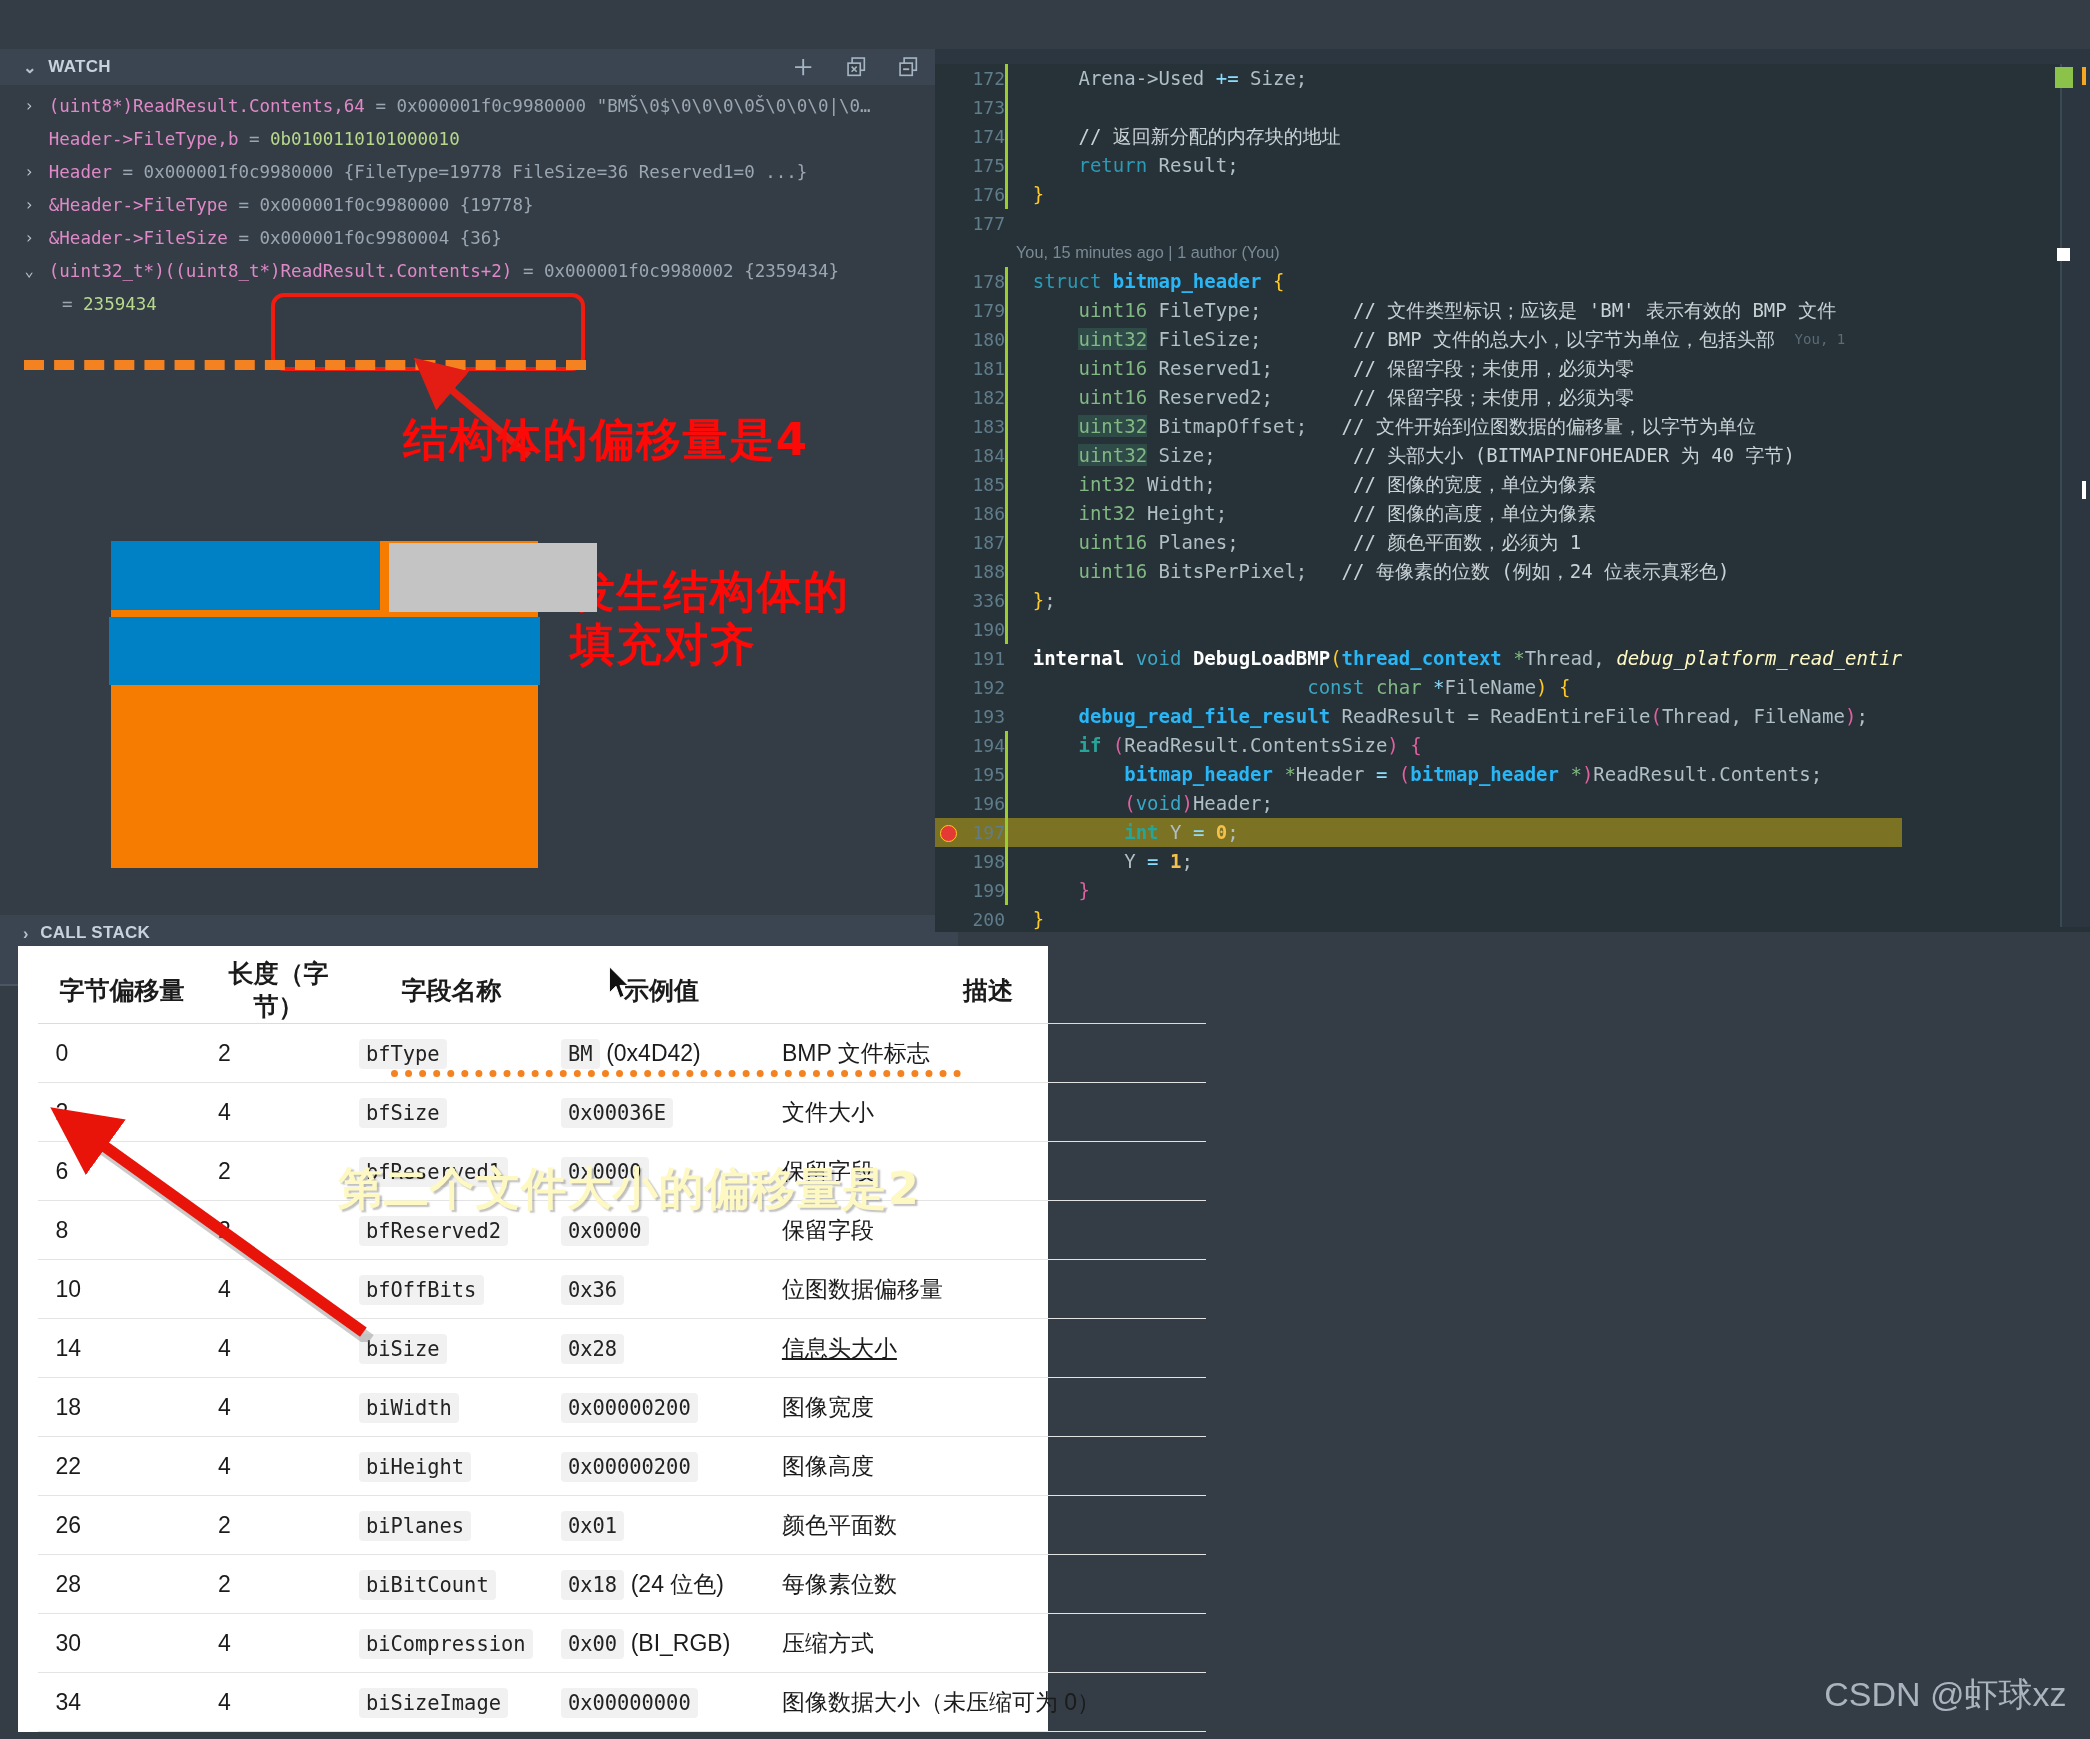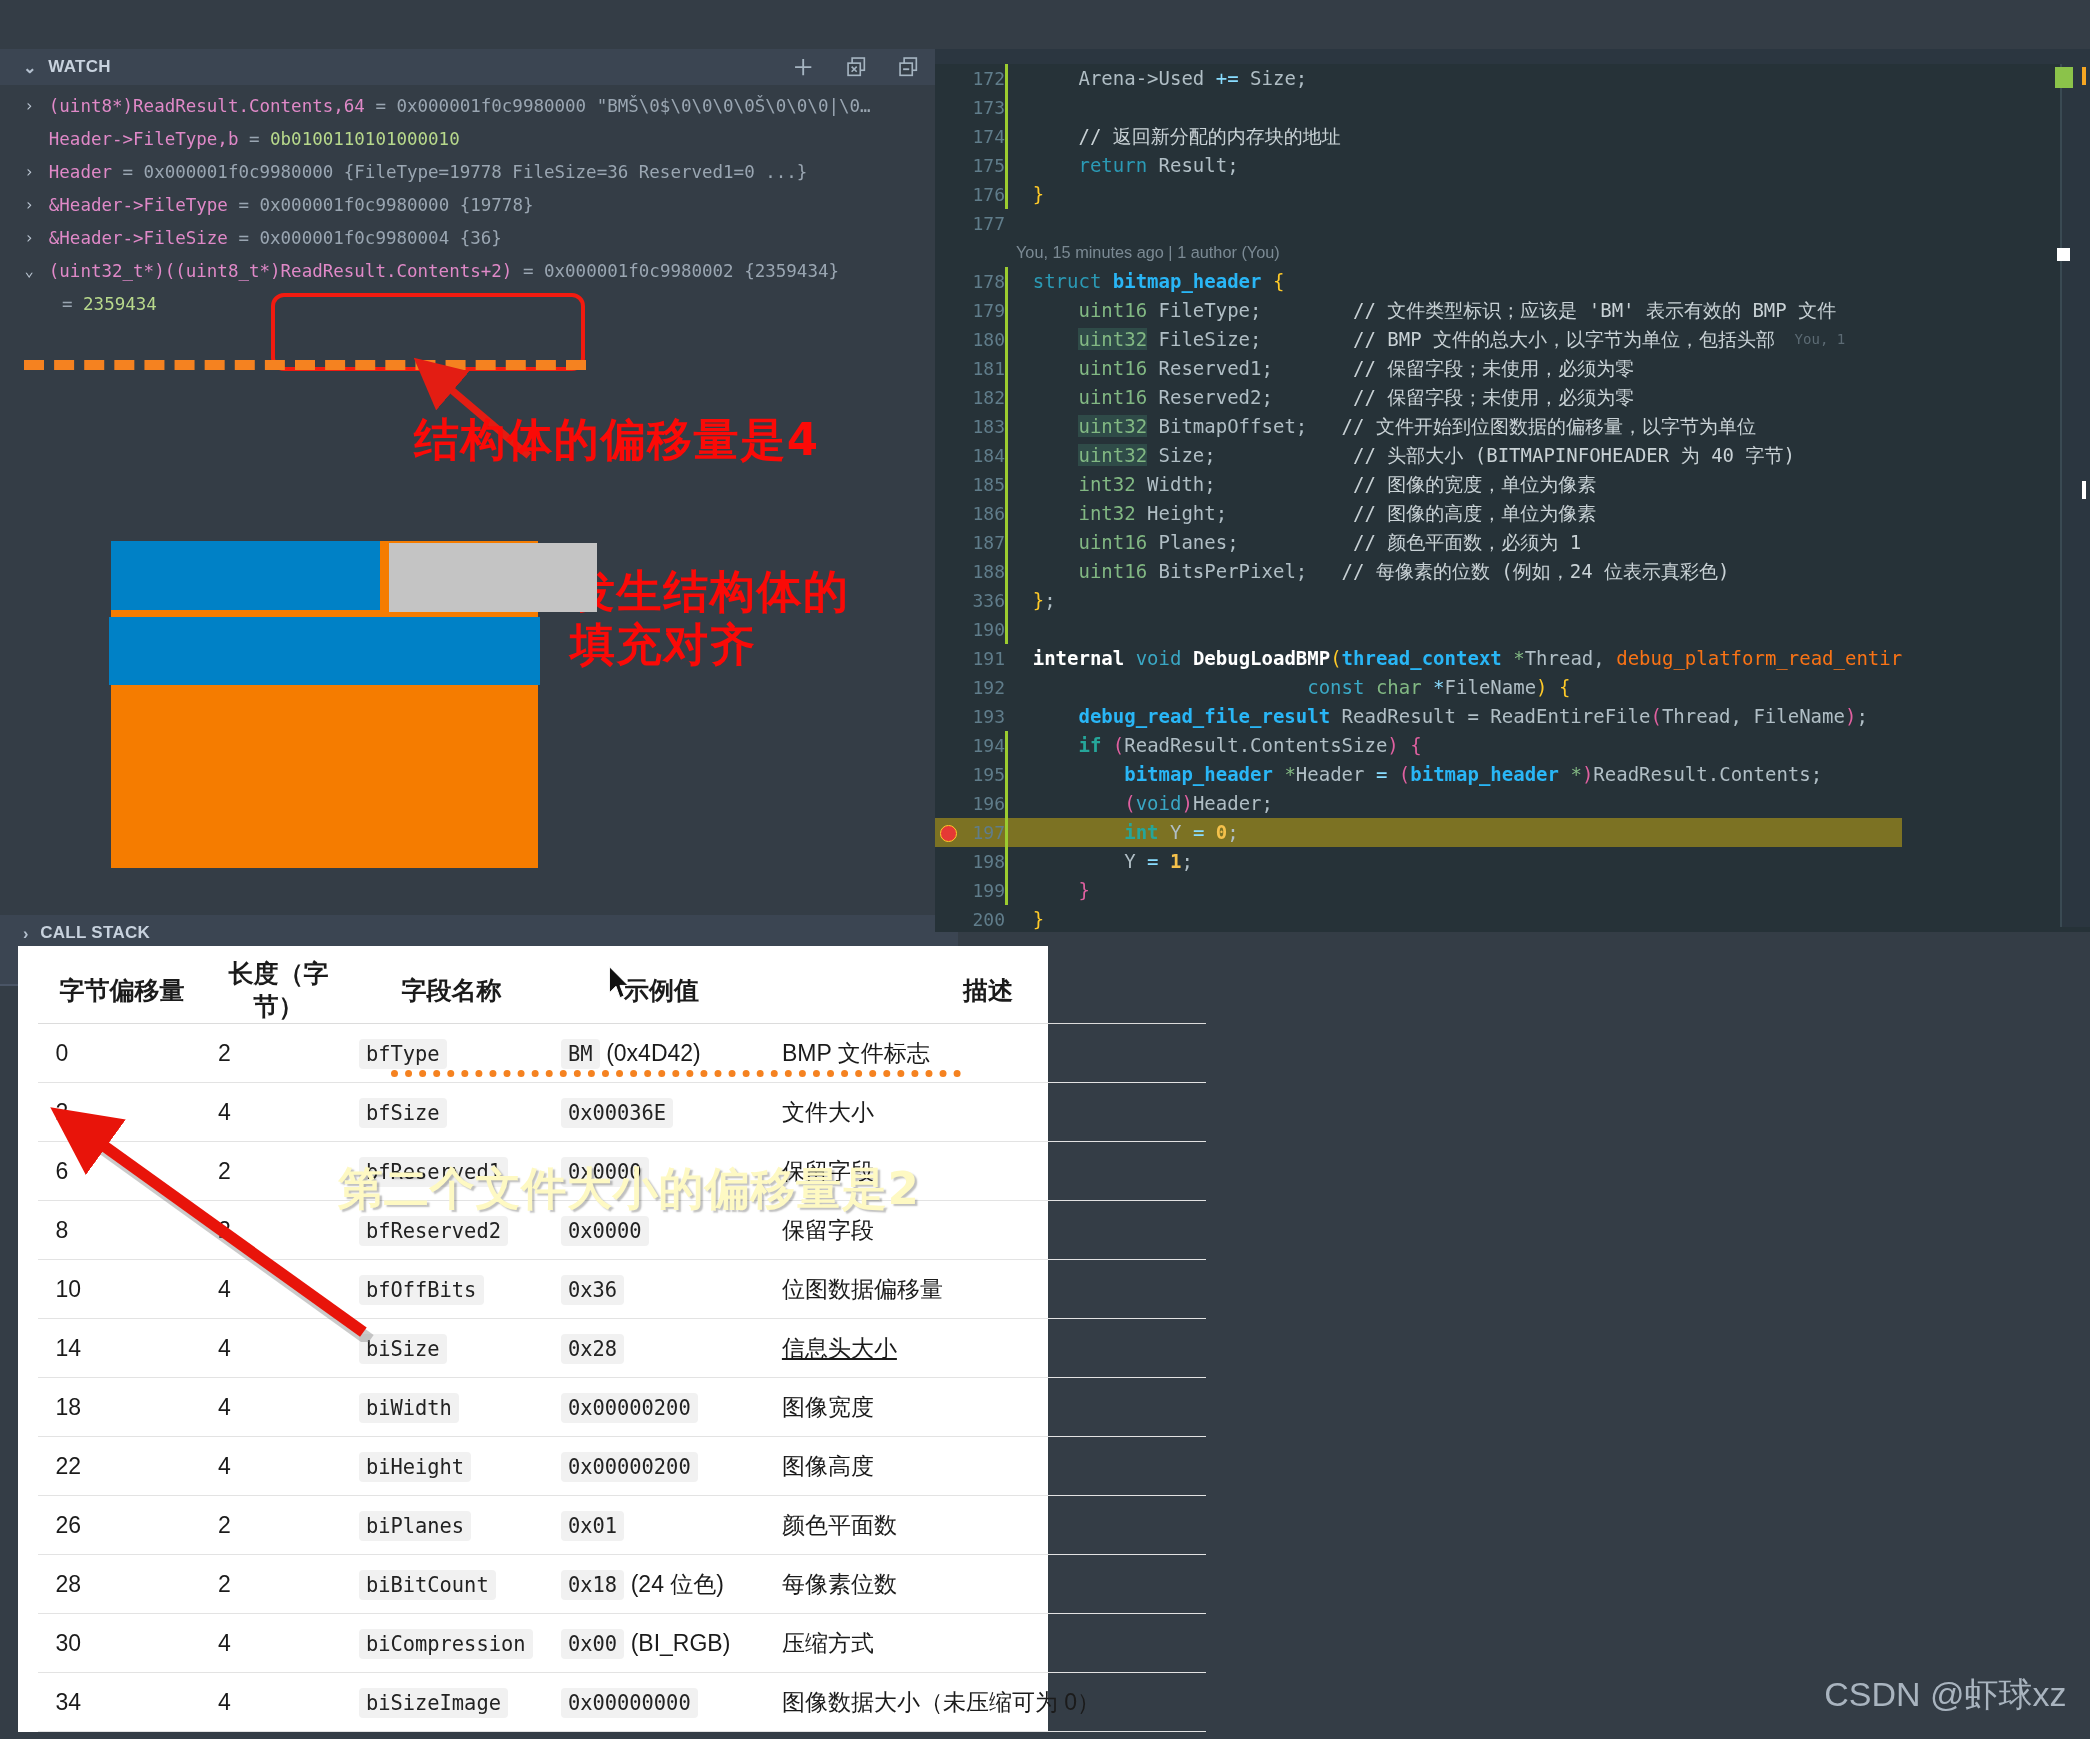--- a/index.html
+++ b/index.html
@@ -26,21 +26,21 @@
   #addr-box{position:absolute;left:271px;top:208px;width:306px;height:70px;
             border:4.1px solid #f21b10;border-radius:13px;pointer-events:none;}
   
   #dotted-rule{position:absolute;left:24.4px;top:275px;width:562px;height:0;
                border-top:10.6px dashed #f58220;}
   
   #arrow1{position:absolute;left:407px;top:269px;width:130px;height:106px;}
 
   .red-note{position:absolute;color:#fb0a07;font-weight:bold;
             font-family:"DejaVu Sans","Liberation Sans",sans-serif;}
-  #note-offset4{left:403px;top:361px;font-size:45px;letter-spacing:1.6px;margin-left:11px;}
+  #note-offset4{left:403px;top:361px;font-size:45px;letter-spacing:1.6px;}
   #note-pad{left:570px;top:516px;font-size:45px;line-height:1.18;letter-spacing:1.6px;}
 
   
   #memdiag{position:absolute;left:111px;top:492px;width:427px;height:327px;background:#f57c00;}
   #memdiag .blue1{position:absolute;left:0;top:0;width:269px;height:69px;background:#0081c6;}
   #memdiag .grey1{position:absolute;left:278px;top:1.6px;width:208px;height:69px;background:#c4c4c4;}
   #memdiag .blue2{position:absolute;left:-1.6px;top:76px;width:431px;height:68px;background:#0081c6;}
 
   
   #callstack{position:absolute;left:0;top:866px;width:935px;}
@@ -68,21 +68,21 @@
   .t-kw{color:#2b9ab5;}
   .t-kw2{color:#3aa7c4;}
   .t-type{color:#82b883;}
   .t-typeb{color:#29b6f6;font-weight:bold;}
   .t-fn{color:#ffffff;font-weight:bold;}
   .t-num{color:#f5c14b;font-weight:bold;}
   .t-brace-y{color:#ffca28;}
   .t-brace-p{color:#e060a0;}
   .t-op{color:#89ddff;}
   .t-struct{color:#2b9ab5;}
-  .t-green{color:#f97316;}
+  .t-green{color:#fef9c3;font-style:italic;}
   .t-plain{color:#b0bec5;}
   .t-int{color:#26a69a;font-weight:bold;}
   .sel-hl{background:#2f4b48;}
   .bp-dot{position:absolute;left:4.9px;top:7.3px;width:14.7px;height:14.7px;border-radius:50%;
           background:#e53935;border:1.6px solid #ffca28;}
 
   #minimap{position:absolute;right:29px;top:14.7px;width:1.6px;height:863px;background:#3a4a53;}
   #mm1{position:absolute;right:18px;top:18px;width:18px;height:21px;background:#8bc34a;}
   #mm2{position:absolute;right:21px;top:199px;width:13px;height:13px;background:#ffffff;}
   #mm3{position:absolute;right:4.9px;top:18px;width:4.1px;height:18px;background:#f5a623;}

